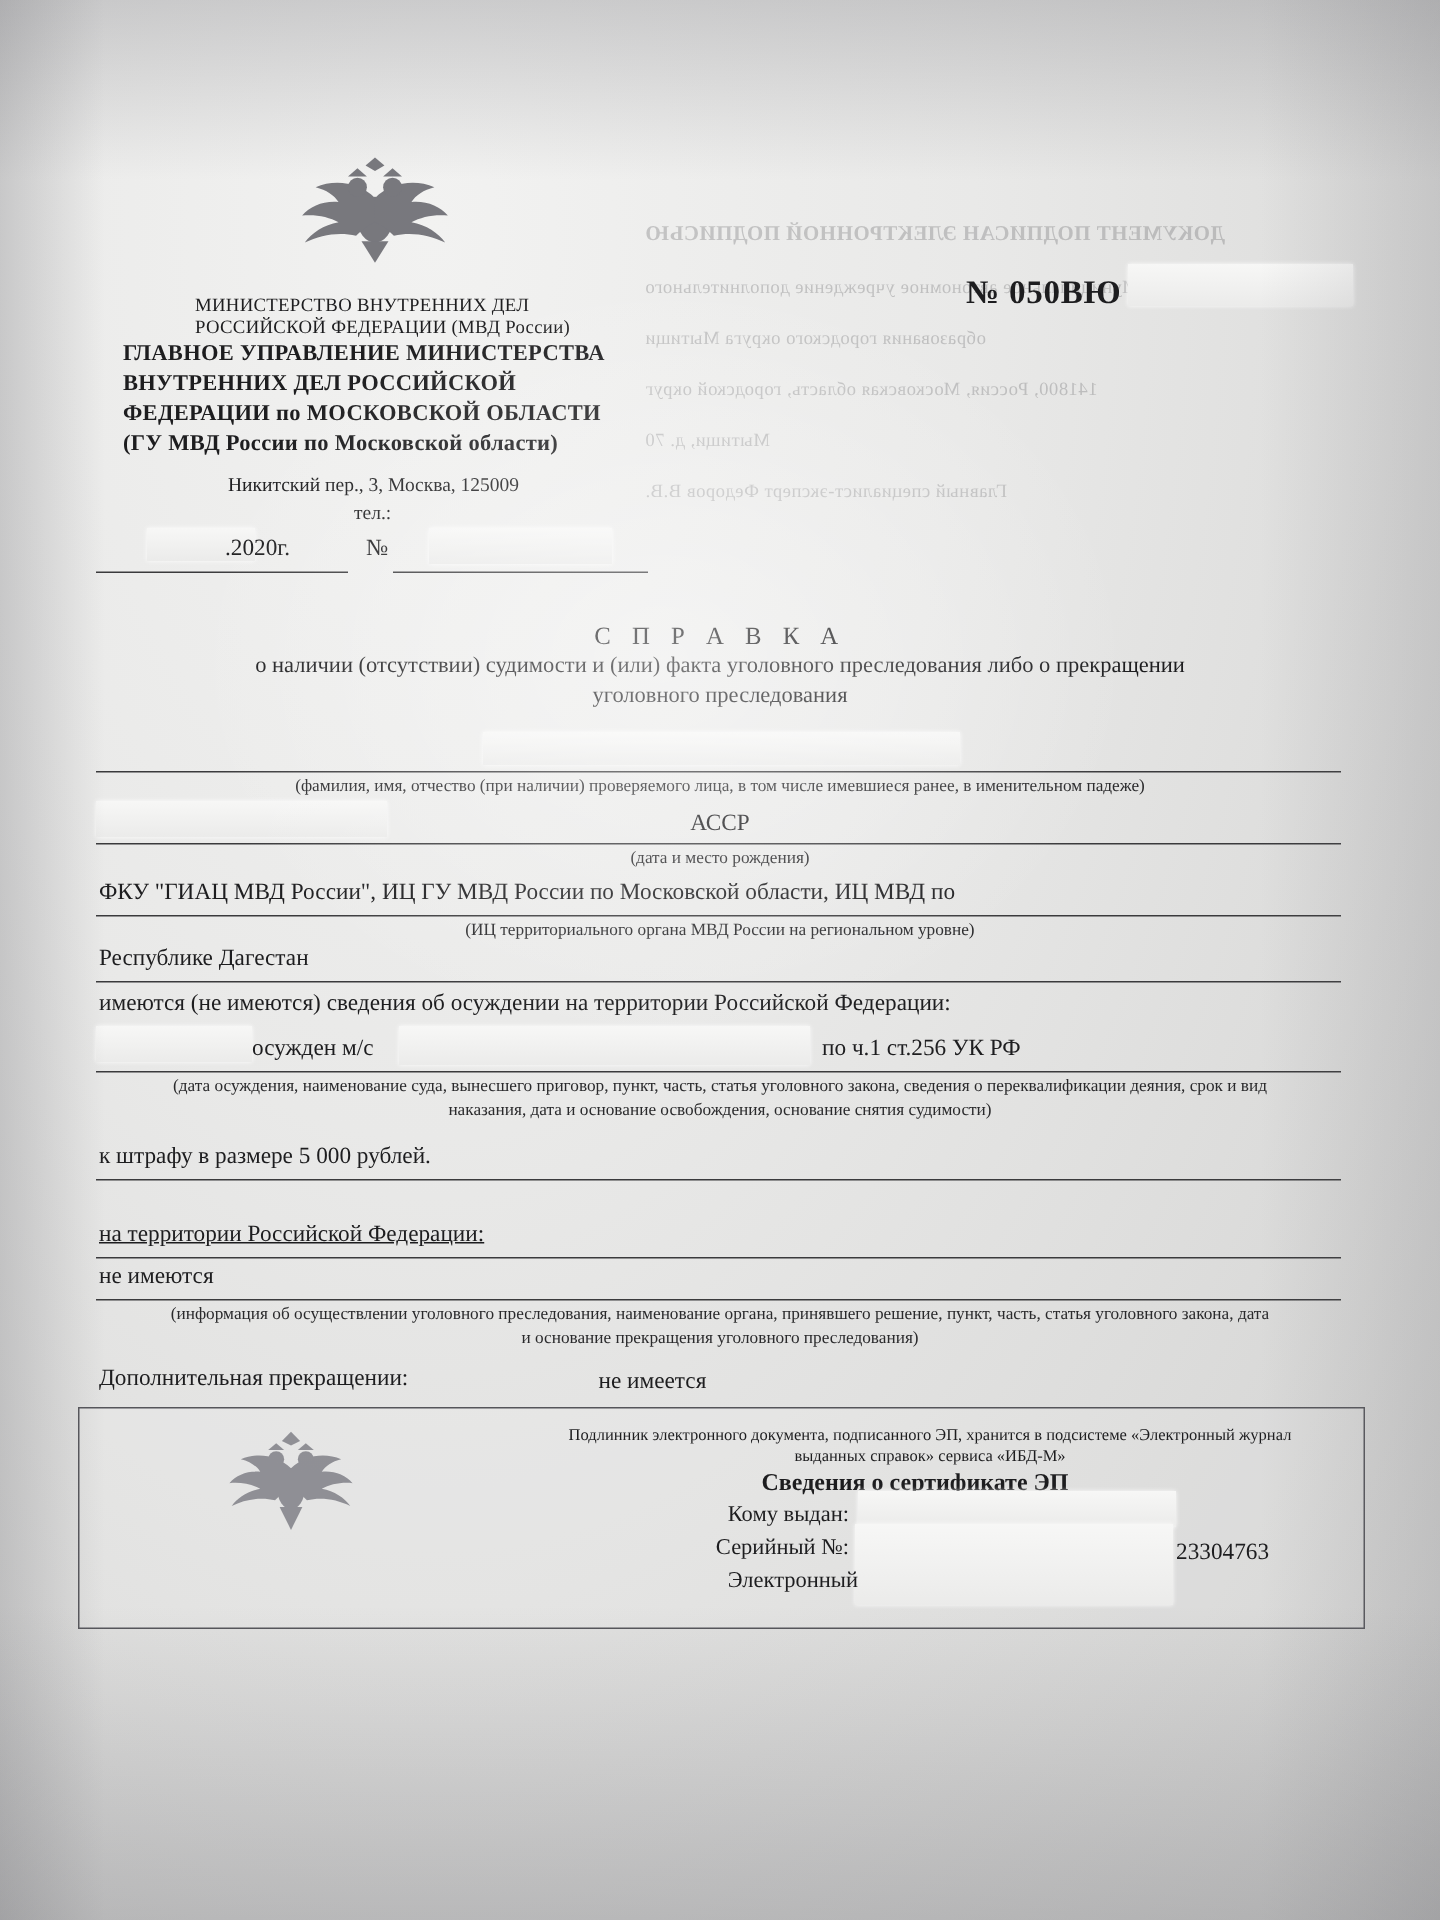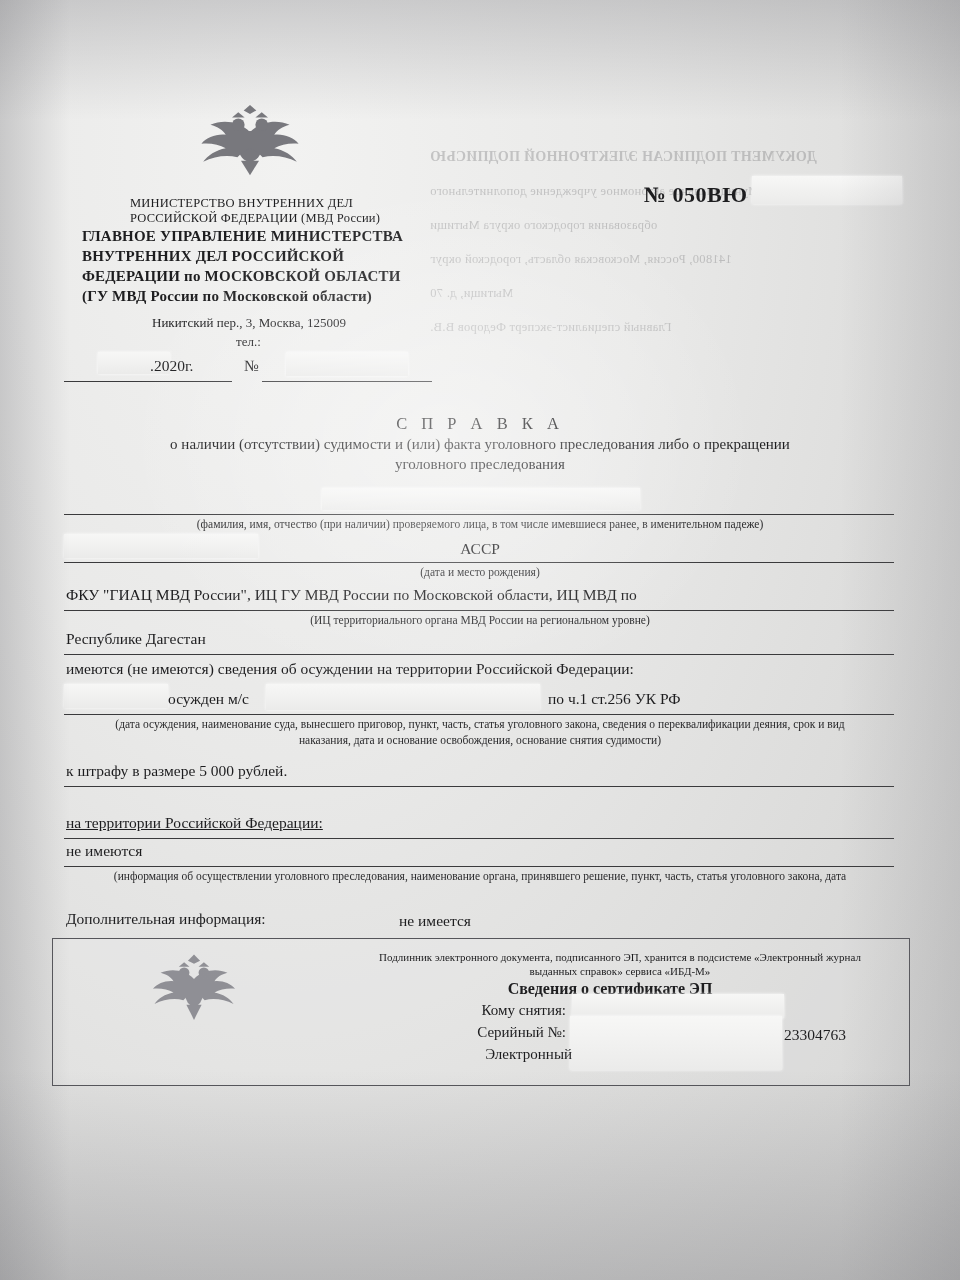--- a/index.html
+++ b/index.html
@@ -198,22 +198,23 @@
     <div class="t body" style="left:66px; top:762px;">к штрафу в размере 5 000 рублей.</div>
     <div class="rule" style="left:64px; top:786px; width:830px;"></div>
 
     <div class="t body" style="left:66px; top:814px;text-decoration:underline;">на территории Российской Федерации:</div>
     <div class="rule" style="left:64px; top:838px; width:830px;"></div>
 
     <div class="t body" style="left:66px; top:842px;font-family:Liberation Serif, serif;">не имеются</div>
     <div class="rule" style="left:64px; top:866px; width:830px;"></div>
 
     <div class="ctr cap" style="left:0; top:870px; width:960px;">(информация об осуществлении уголовного преследования, наименование органа, принявшего решение, пункт, часть, статья уголовного закона, дата</div>
-
-    <div class="t body" style="left:66px; top:910px;">Дополнительная информация:</div>
+    <div class="ctr cap" style="left:0; top:886px; width:960px;">и основание прекращения уголовного преследования)</div>
+
+    <div class="t body" style="left:66px; top:910px;">Дополнительная прекращении:</div>
     <div class="t body" style="left:366px; top:912px;margin-left:33px;">не имеется</div>
 
     <div id="cert-box"></div>
 
     <svg id="emblem2" viewBox="0 0 120 100">
       <g fill="#4a4a55">
         <ellipse cx="60" cy="56" rx="12" ry="18"></ellipse>
         <path d="M60 38 C48 26 30 24 16 30 C24 32 30 36 33 41 C22 40 12 44 6 51 C16 50 26 52 33 56 C22 58 13 64 8 71 C20 65 34 63 46 66 C50 62 55 58 60 56 Z"></path>
         <path d="M60 38 C72 26 90 24 104 30 C96 32 90 36 87 41 C98 40 108 44 114 51 C104 50 94 52 87 56 C98 58 107 64 112 71 C100 65 86 63 74 66 C70 62 65 58 60 56 Z"></path>
         <circle cx="47" cy="30" r="7"></circle>
@@ -223,21 +224,21 @@
         <path d="M52 14 L60 6 L68 14 L60 18 Z"></path>
         <path d="M50 72 L60 92 L70 72 Z"></path>
       </g>
     </svg>
 
     <div class="ctr cert-note" style="left:330px; top:950px; width:580px;">Подлинник электронного документа, подписанного ЭП, хранится в подсистеме «Электронный журнал</div>
     <div class="ctr cert-title" style="left:330px; top:980px; width:560px;">Сведения о сертификате ЭП</div>
 
     <div class="ctr cert-note" style="left:330px; top:964px; width:580px;">выданных справок» сервиса «ИБД-М»</div>
 
-    <div class="cert-line" style="position:absolute; left:300px; top:1002px; width:266px;">Кому снятия:</div>
+    <div class="cert-line" style="position:absolute; left:300px; top:1002px; width:266px;">Кому выдан:</div>
     <div class="redact" style="left:572px; top:994px; width:212px; height:24px;"></div>
 
     <div class="cert-line" style="position:absolute; left:300px; top:1024px; width:266px;">Серийный №:</div>
     <div class="t body" style="left:572px; top:1024px;">3583449</div>
     <div class="redact" style="left:570px; top:1016px; width:212px; height:54px;"></div>
     <div class="t body" style="left:784px; top:1026px;">23304763</div>
 
     <div class="cert-line" style="position:absolute; left:300px; top:1046px; width:272px;">Электронный</div>
 
   </div>

